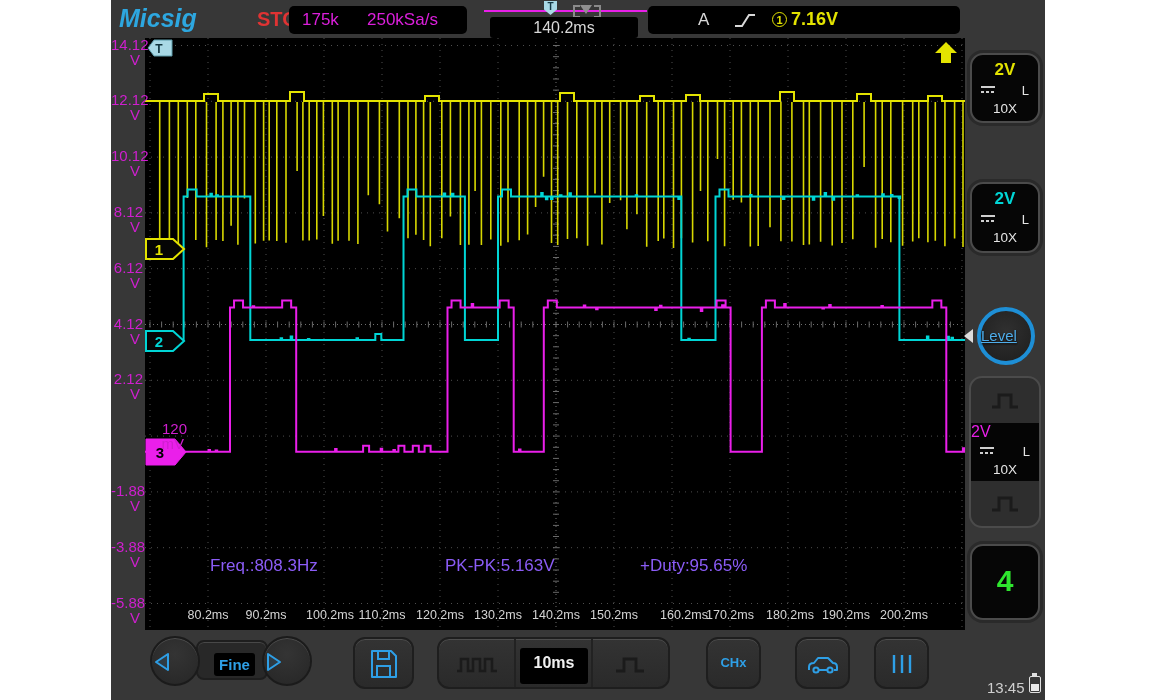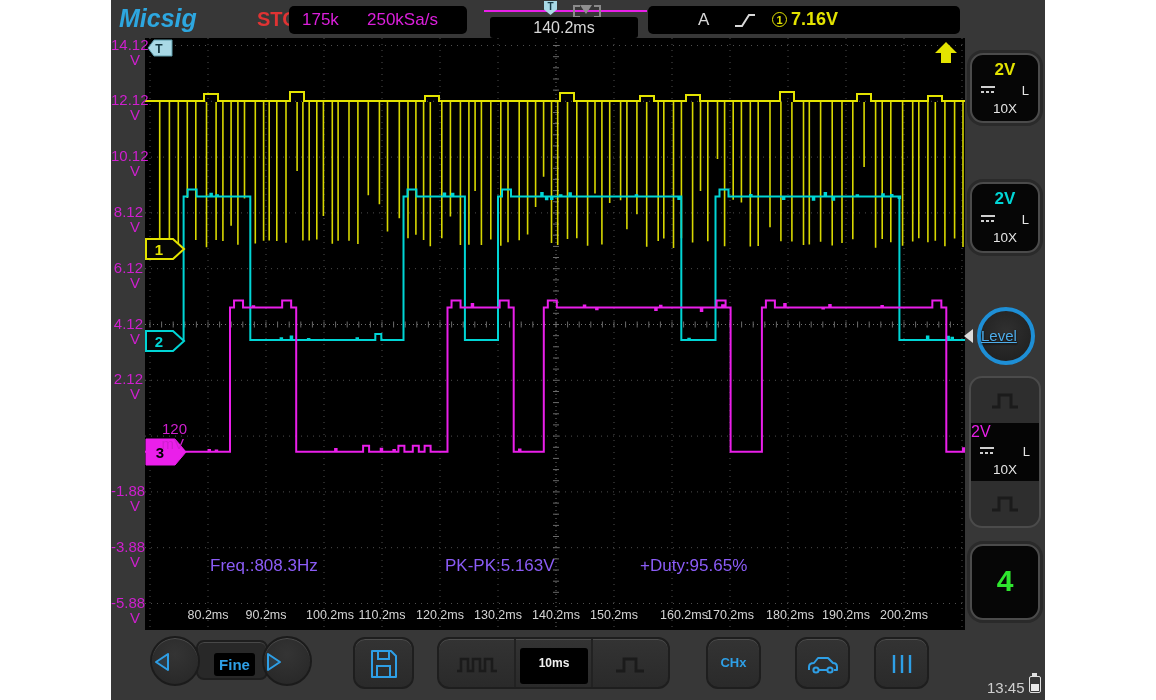--- a/index.html
+++ b/index.html
@@ -64,21 +64,21 @@
   .navcirc{top:636px;width:50px;height:50px;border-radius:50%;background:radial-gradient(circle at 50% 35%,#343434,#262626);border:2px solid #1b1b1b;box-shadow:inset 0 1px 0 #4e4e4e;box-sizing:border-box;}
   #navprev{left:39px;} #navnext{left:151px;}
   .navcirc svg{margin-top:13px;}
   #finebox{left:103px;top:653px;width:41px;height:23px;background:#000;border-radius:3px;color:#2e9fe6;font-size:15px;font-weight:bold;text-align:center;line-height:23px;}
   #savebtn{left:242px;width:61px;}
   #savebtn svg{margin-top:9px;}
   #tbgroup{left:326px;top:637px;width:233px;height:52px;background:linear-gradient(#333,#2a2a2a);border:2px solid #1e1e1e;box-shadow:inset 0 1px 0 #4e4e4e;border-radius:12px;box-sizing:border-box;display:flex;}
   #tbgroup .seg{flex:1;position:relative;text-align:center;}
   #tbgroup .seg + .seg{border-left:2px solid #222;}
   #tbgroup svg{margin-top:13px;}
-  #tbval{position:absolute;left:4px;top:9px;width:68px;height:36px;background:#000;border-radius:3px;color:#f0f0f0;font-size:12px;font-weight:bold;line-height:30px;}
+  #tbval{position:absolute;left:4px;top:9px;width:68px;height:36px;background:#000;border-radius:3px;color:#f0f0f0;font-size:16px;font-weight:bold;line-height:30px;}
   #chxbtn{left:595px;width:55px;color:#2e9fe6;font-size:13px;font-weight:bold;line-height:48px;}
   #carbtn{left:684px;width:55px;} #carbtn svg{margin-top:12px;}
   #linesbtn{left:763px;width:55px;} #linesbtn svg{margin-top:14px;}
 </style>
 </head>
 <body>
 
 <div id="stage">
 <div id="app">
 

